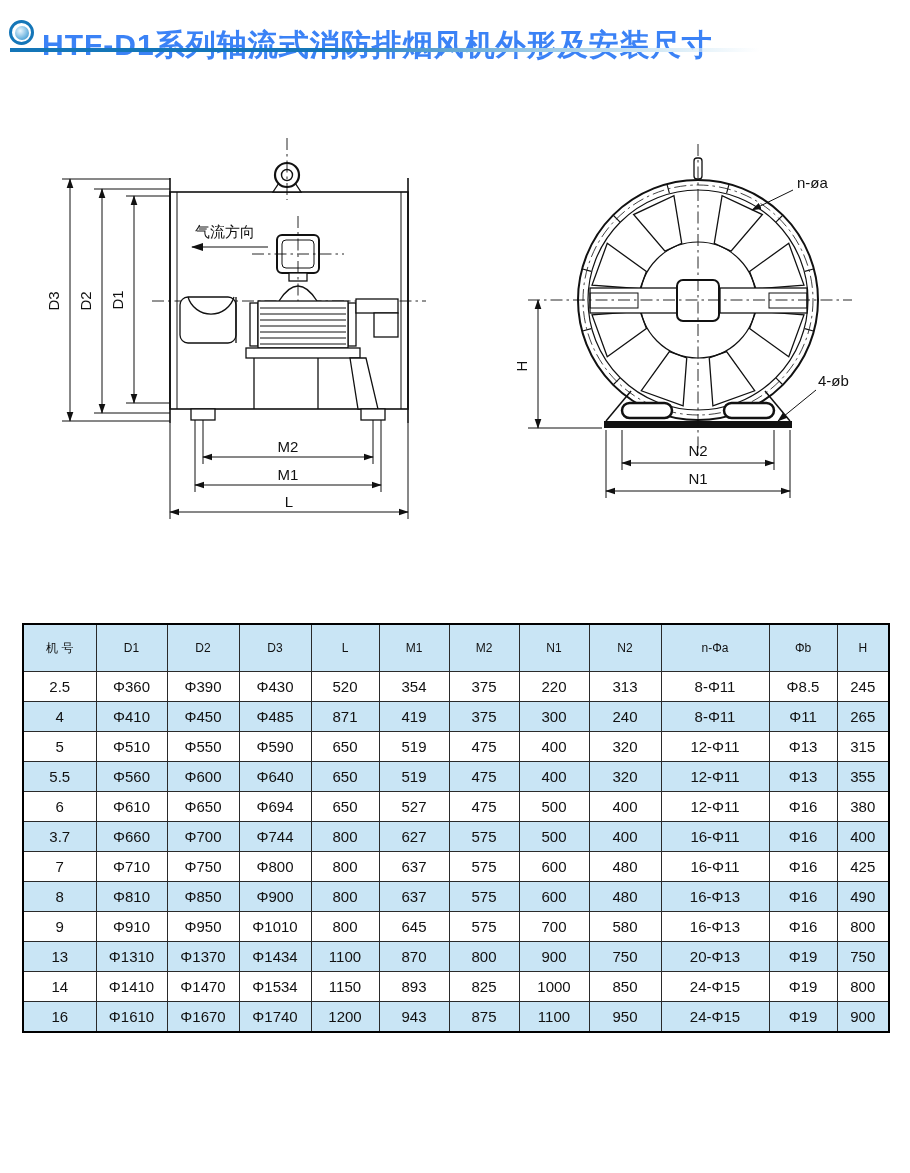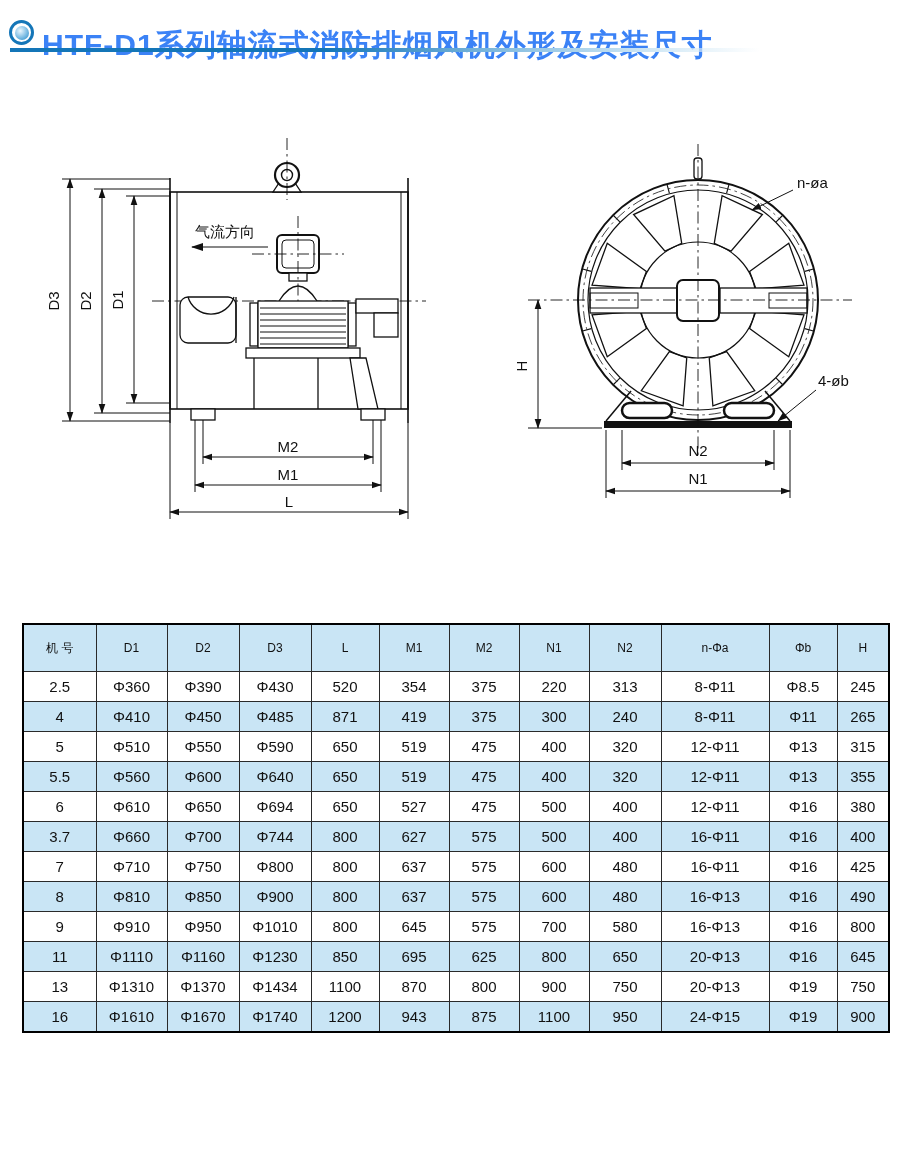--- a/index.html
+++ b/index.html
@@ -374,46 +374,46 @@
         <td>800</td>
         <td>645</td>
         <td>575</td>
         <td>700</td>
         <td>580</td>
         <td>16-Φ13</td>
         <td>Φ16</td>
         <td>800</td>
       </tr>
       <tr>
-        <td>11</td>
-        <td>Φ1110</td>
-        <td>Φ1160</td>
-        <td>Φ1230</td>
-        <td>850</td>
-        <td>695</td>
-        <td>625</td>
-        <td>800</td>
-        <td>650</td>
-        <td>20-Φ13</td>
-        <td>Φ16</td>
-        <td>645</td>
-      </tr>
-      <tr>
         <td>13</td>
         <td>Φ1310</td>
         <td>Φ1370</td>
         <td>Φ1434</td>
         <td>1100</td>
         <td>870</td>
         <td>800</td>
         <td>900</td>
         <td>750</td>
         <td>20-Φ13</td>
         <td>Φ19</td>
         <td>750</td>
+      </tr>
+      <tr>
+        <td>14</td>
+        <td>Φ1410</td>
+        <td>Φ1470</td>
+        <td>Φ1534</td>
+        <td>1150</td>
+        <td>893</td>
+        <td>825</td>
+        <td>1000</td>
+        <td>850</td>
+        <td>24-Φ15</td>
+        <td>Φ19</td>
+        <td>800</td>
       </tr>
       <tr>
         <td>16</td>
         <td>Φ1610</td>
         <td>Φ1670</td>
         <td>Φ1740</td>
         <td>1200</td>
         <td>943</td>
         <td>875</td>
         <td>1100</td>

